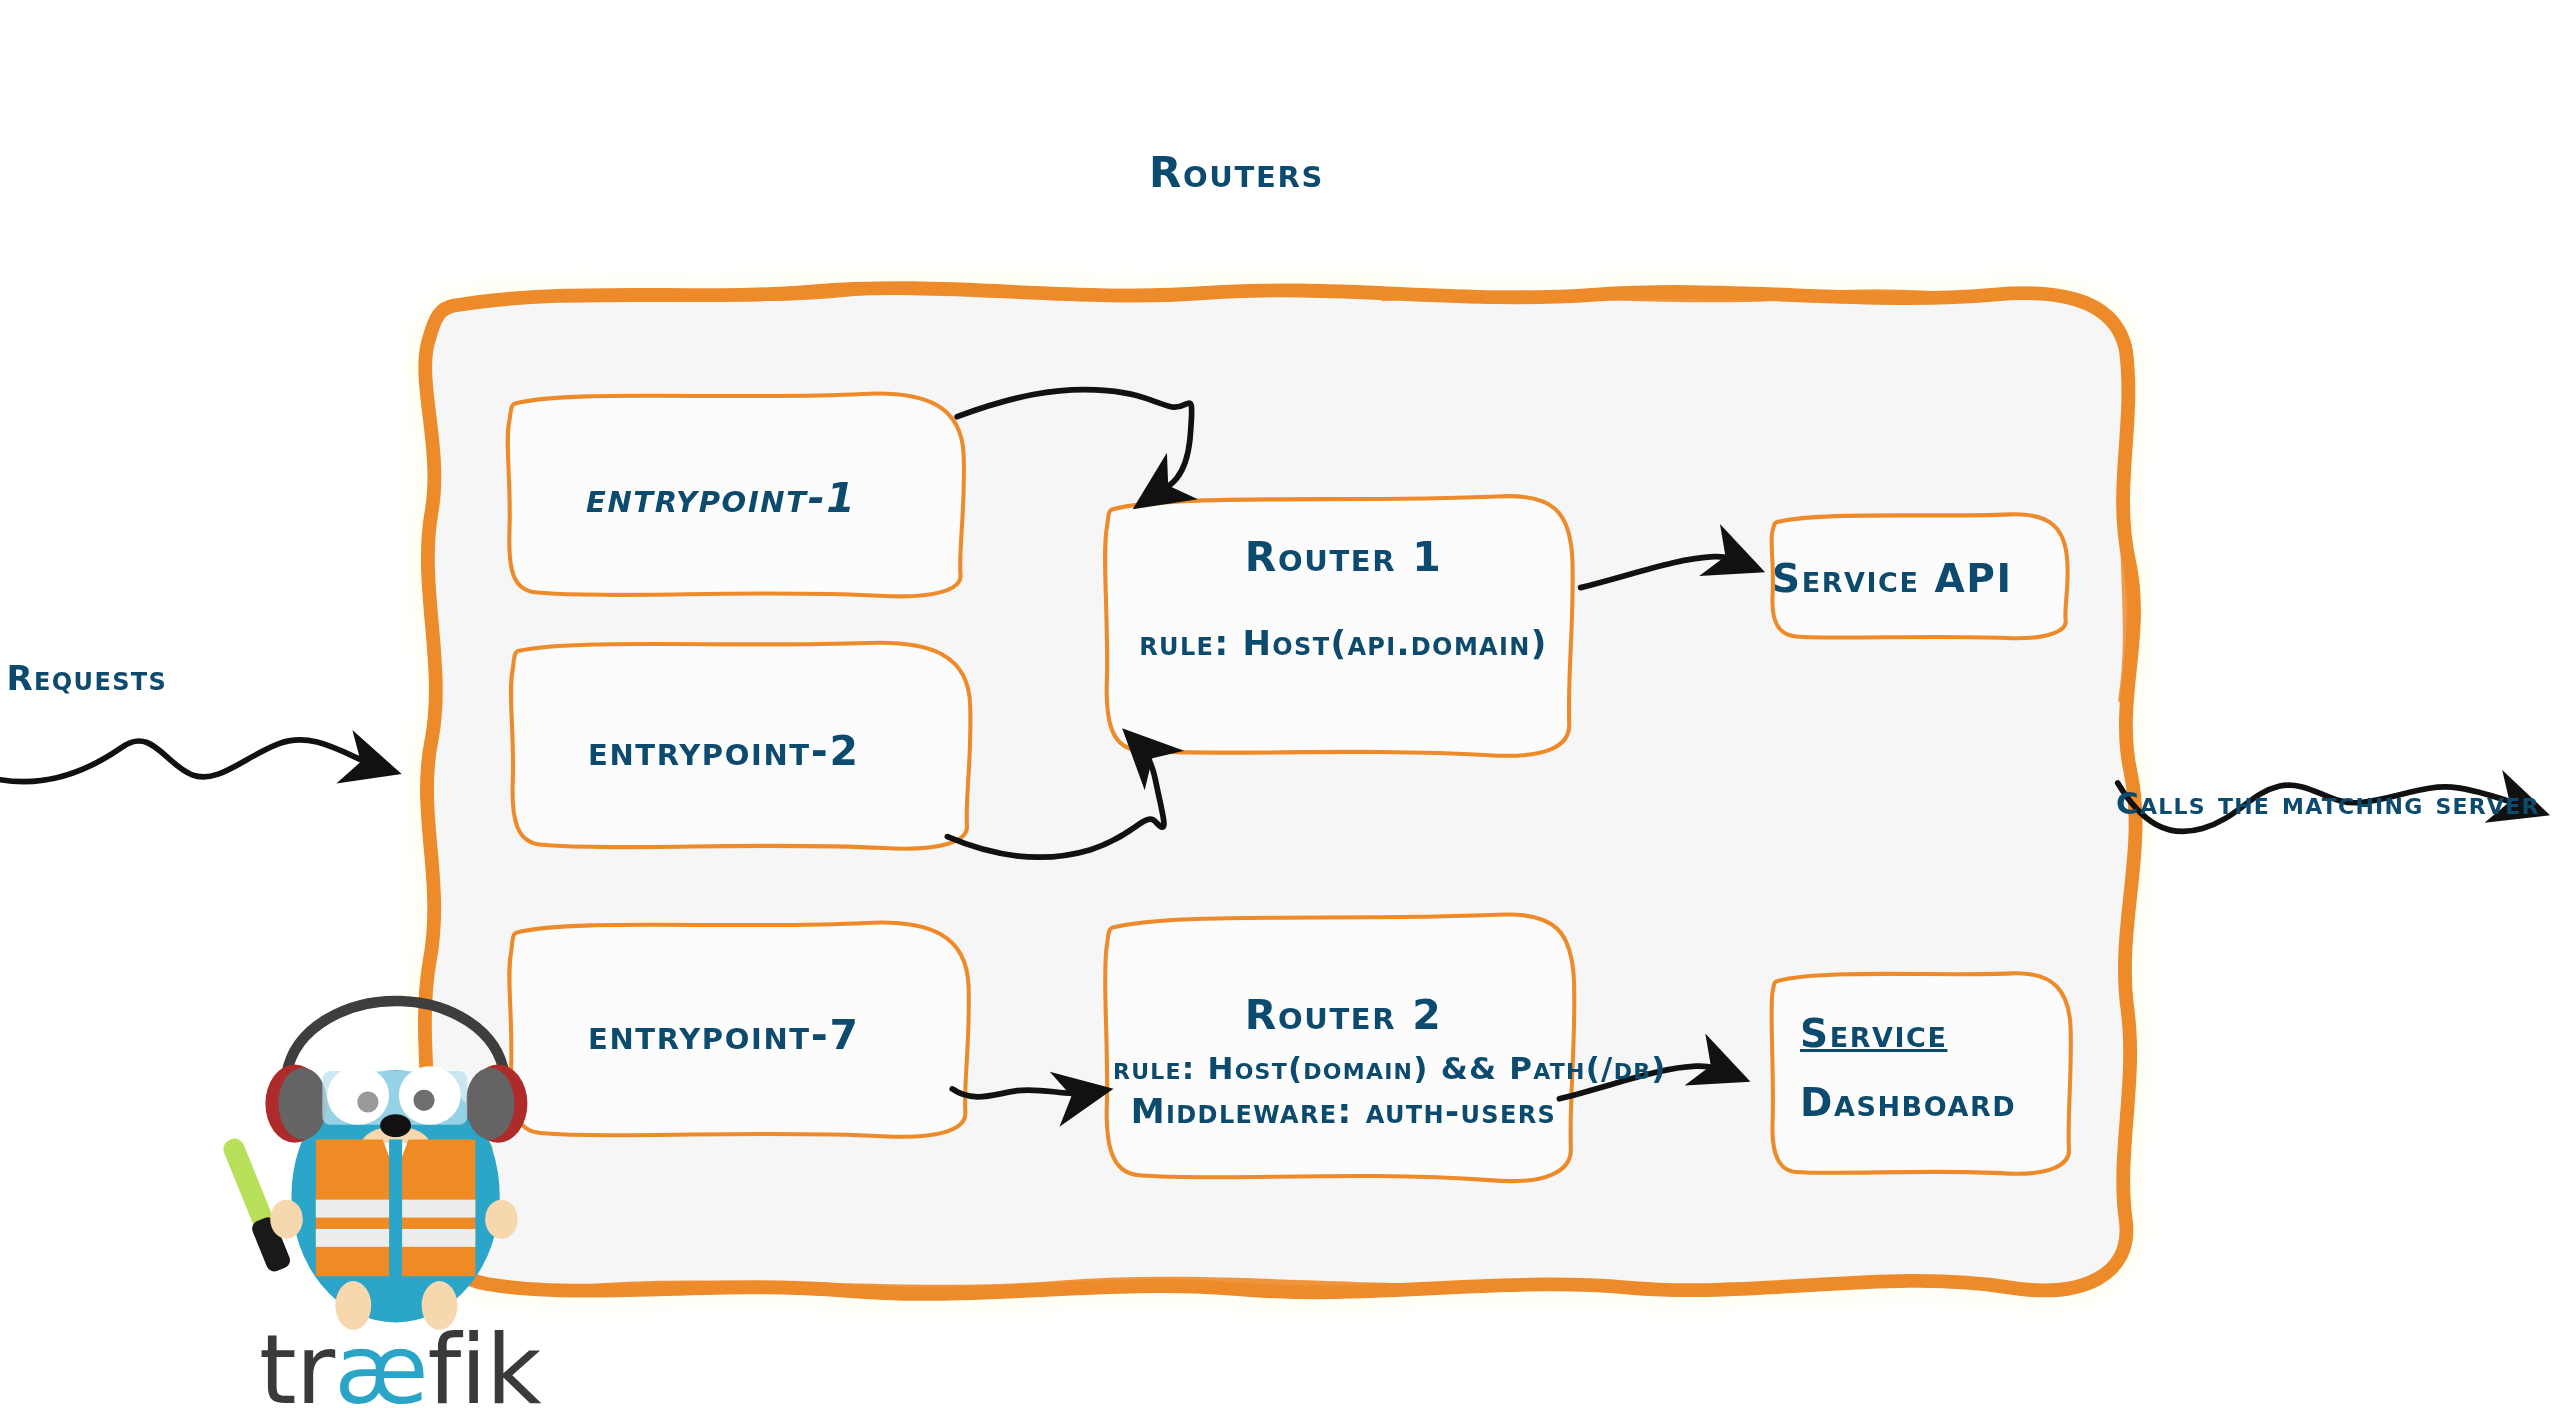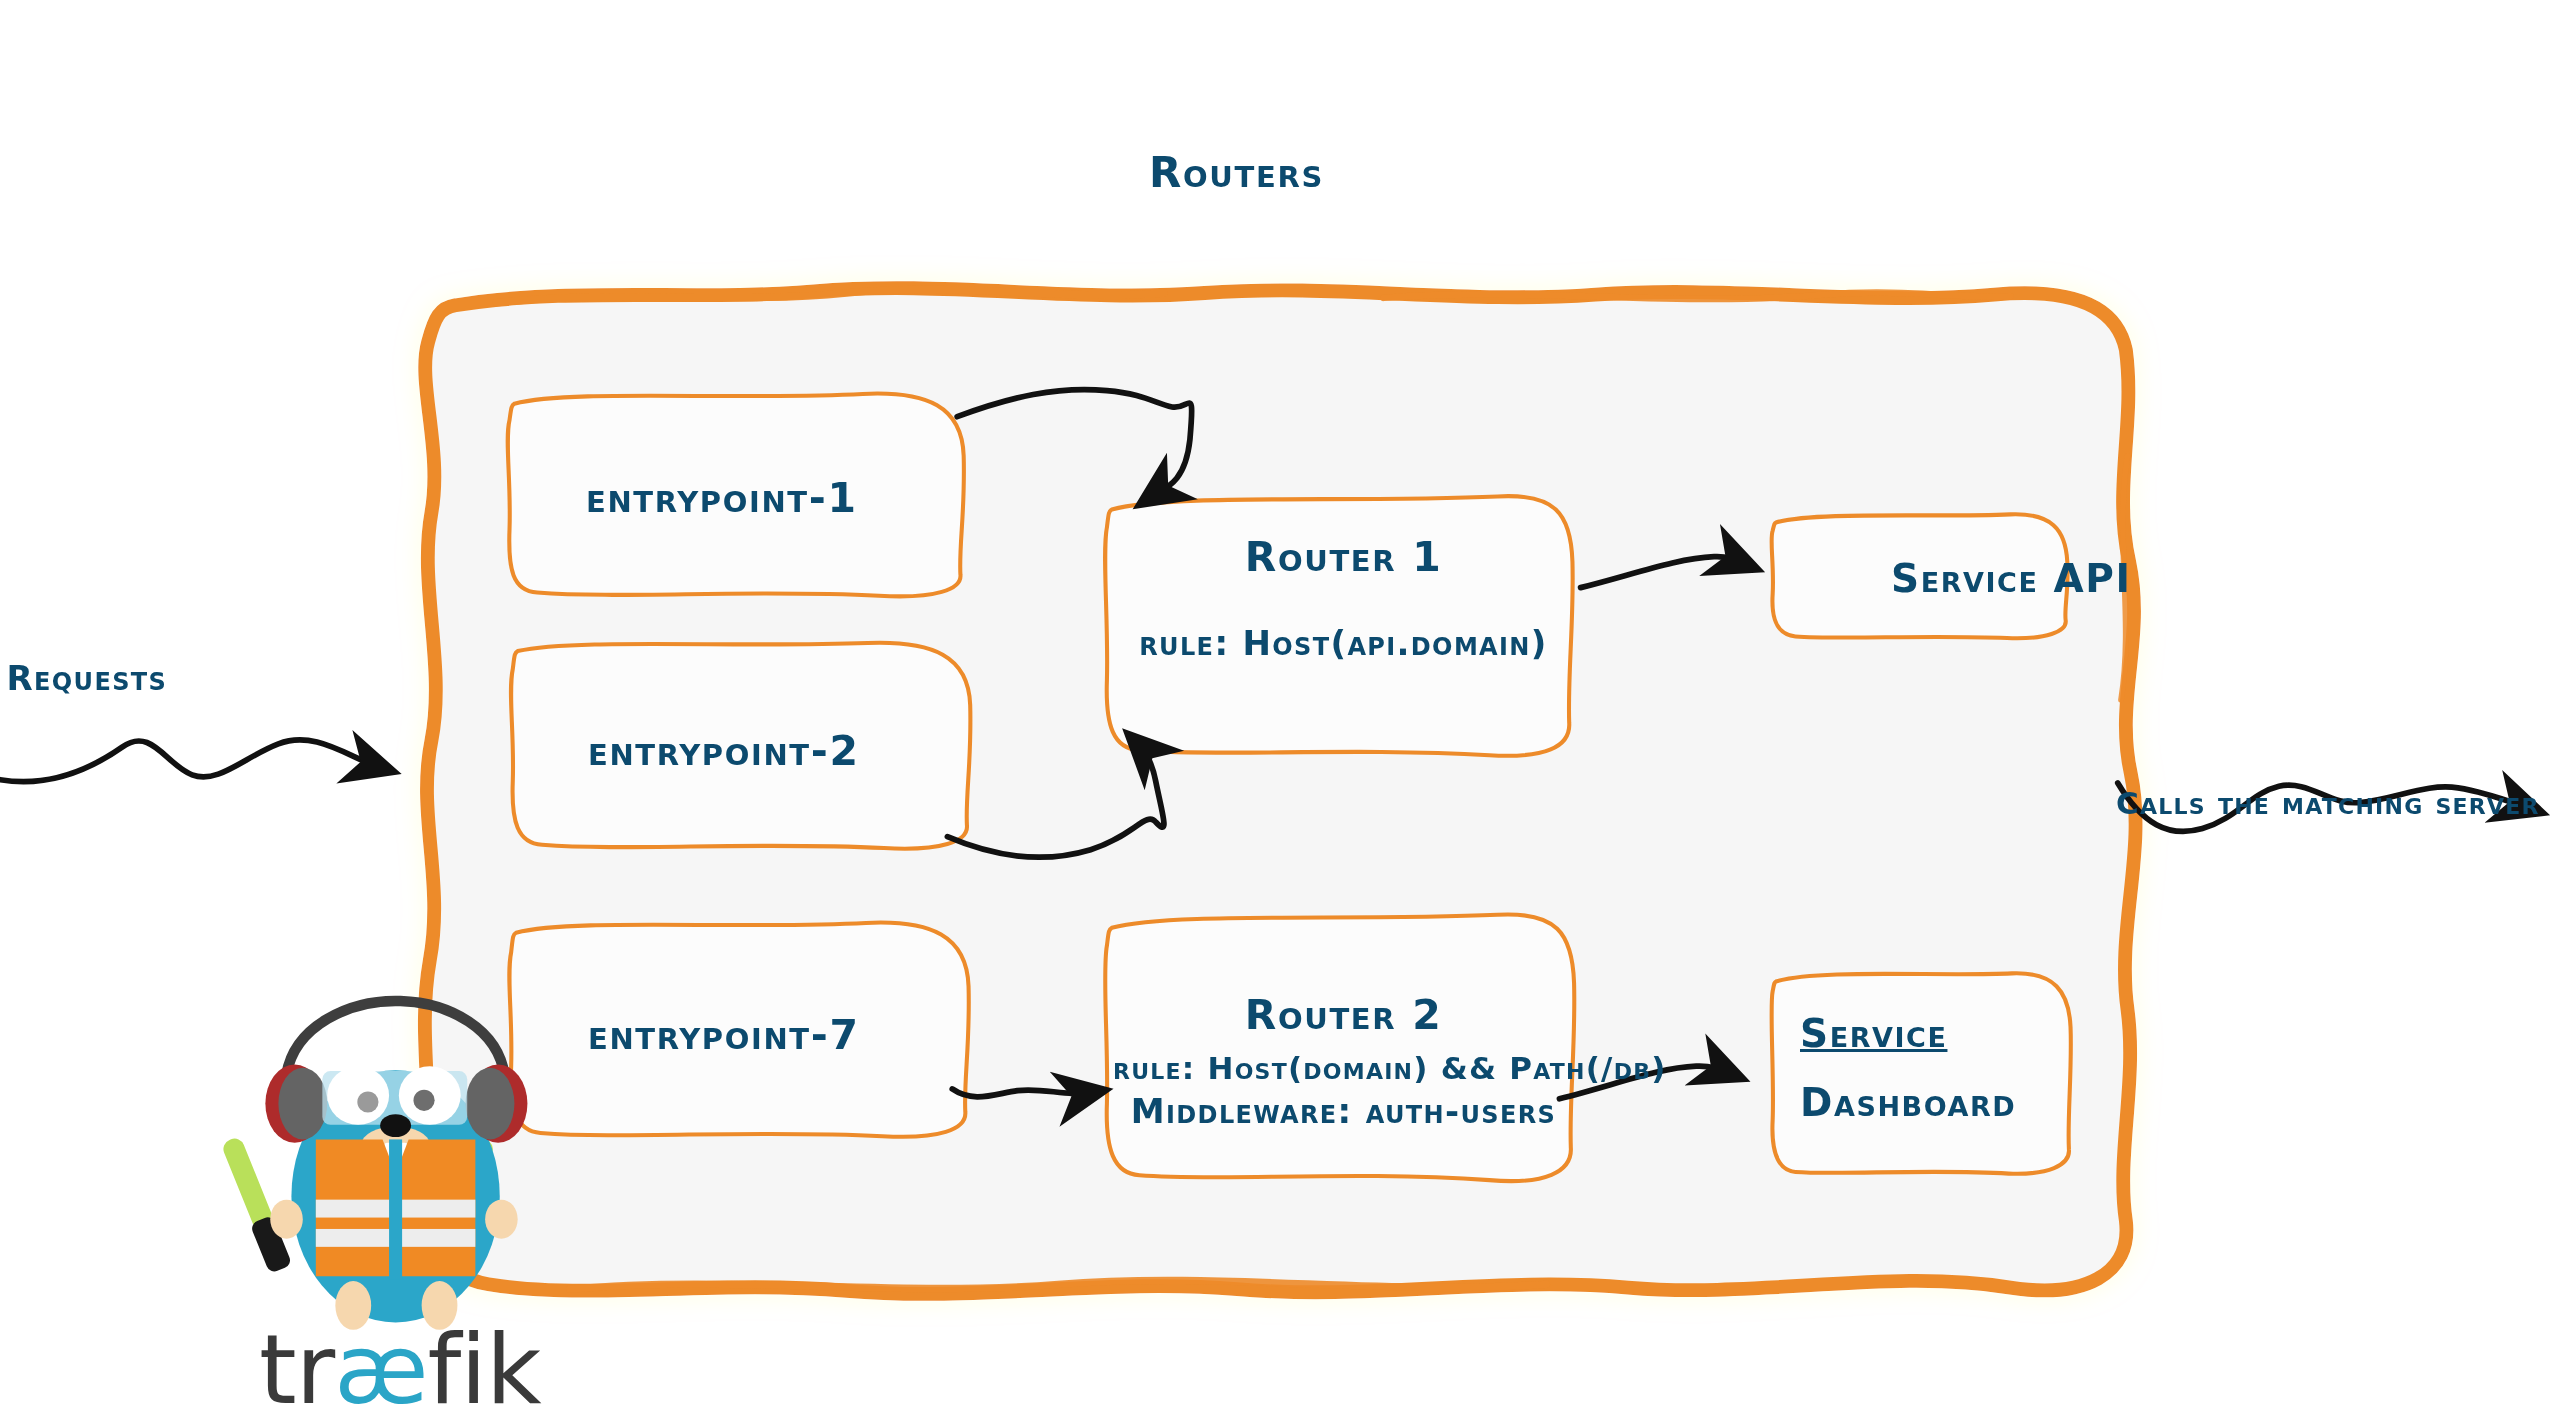--- a/index.html
+++ b/index.html
@@ -194,21 +194,21 @@
                C 3058,974 3086,986 3110,994" marker-end="url(#ah)"></path>
     </g>
   </svg>
 
   <div class="hand txt-abs" id="routers-title">Routers</div>
 
   <div class="hand txt-abs" id="requests-label">Requests</div>
 
   <div class="hand txt-abs" id="calls-label">Calls the matching server</div>
 
-  <div class="box-label" style="left:586px; top:462px; width:342px; height:73px;">
+  <div class="box-label" style="left:586px; top:462px; width:342px; height:73px;font-style:italic;">
     <div class="hand ep-label">entrypoint-1</div>
   </div>
   <div class="box-label" style="left:588px; top:715px; width:342px; height:73px;">
     <div class="hand ep-label">entrypoint-2</div>
   </div>
   <div class="box-label" style="left:588px; top:999px; width:342px; height:73px;">
     <div class="hand ep-label">entrypoint-7</div>
   </div>
 
   <div class="box-label" style="left:1117px; top:521px; width:453px; height:228px; justify-content:flex-start;">
@@ -221,21 +221,21 @@
   <div class="box-label" style="left:1113px; top:934px; width:461px; height:244px; justify-content:center;">
     <div class="hand router-title" style="margin-top:11.4px;">Router 2</div>
     <div class="hand router-line-sm" style="margin-top:14.7px;">
       <span>rule: </span><span>Host(domain) &amp;&amp; Path(/db)</span>
     </div>
     <div class="hand router-line" style="margin-top:9.8px;">
       <span>Middleware: </span><span>auth-users</span>
     </div>
   </div>
 
-  <div class="box-label" style="left:1891px; top:547px; width:269px; height:65px;">
+  <div class="box-label" style="left:1772px; top:547px; width:269px; height:65px;">
     <div class="hand svc-label">Service API</div>
   </div>
   <div class="box-label" style="left:1800px; top:998px; width:269px; height:163px; justify-content:flex-start;">
     <div class="hand svc-label" style="margin-top:16.3px;text-decoration:underline;">Service</div>
     <div class="hand svc-label" style="margin-top:28px;">Dashboard</div>
   </div>
 
   <svg class="layer" viewBox="0 0 3165 1730">
     <g>
 

